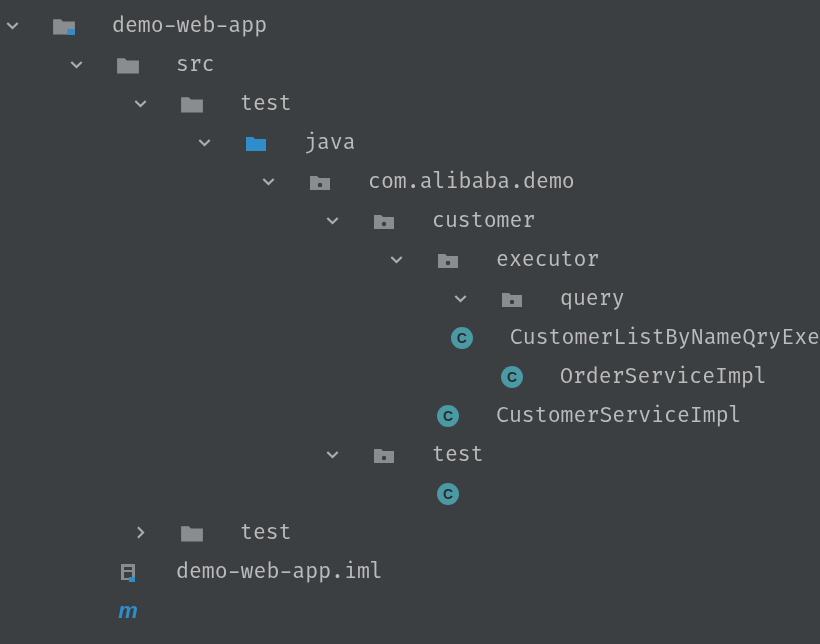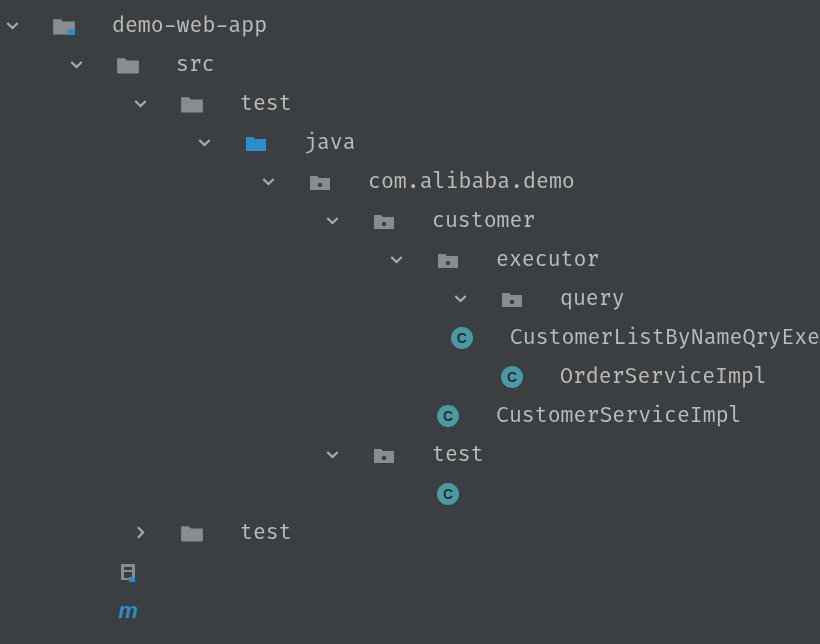--- a/index.html
+++ b/index.html
@@ -309,20 +309,21 @@
   <span class="indent"></span>
   <span class="arrow"></span>
   <span class="icon iml-icon">
     <svg viewBox="0 0 20 20">
         <rect x="3" y="2" width="14" height="16" fill="#8a8d8f"></rect>
         <rect x="6" y="5" width="8" height="3" fill="#3c3f41"></rect>
         <rect x="6" y="10" width="8" height="6" fill="#3c3f41"></rect>
         <rect x="11" y="15" width="6" height="5" fill="#2f8dcb"></rect>
       </svg>
   </span>
+  <span class="label">demo-web-app.iml</span>
 </div>
 
 <div class="tree-row">
   <span class="indent"></span>
   <span class="arrow"></span>
   <span class="icon">
       <span class="maven-m">m</span>
     </span>
 </div>
 

